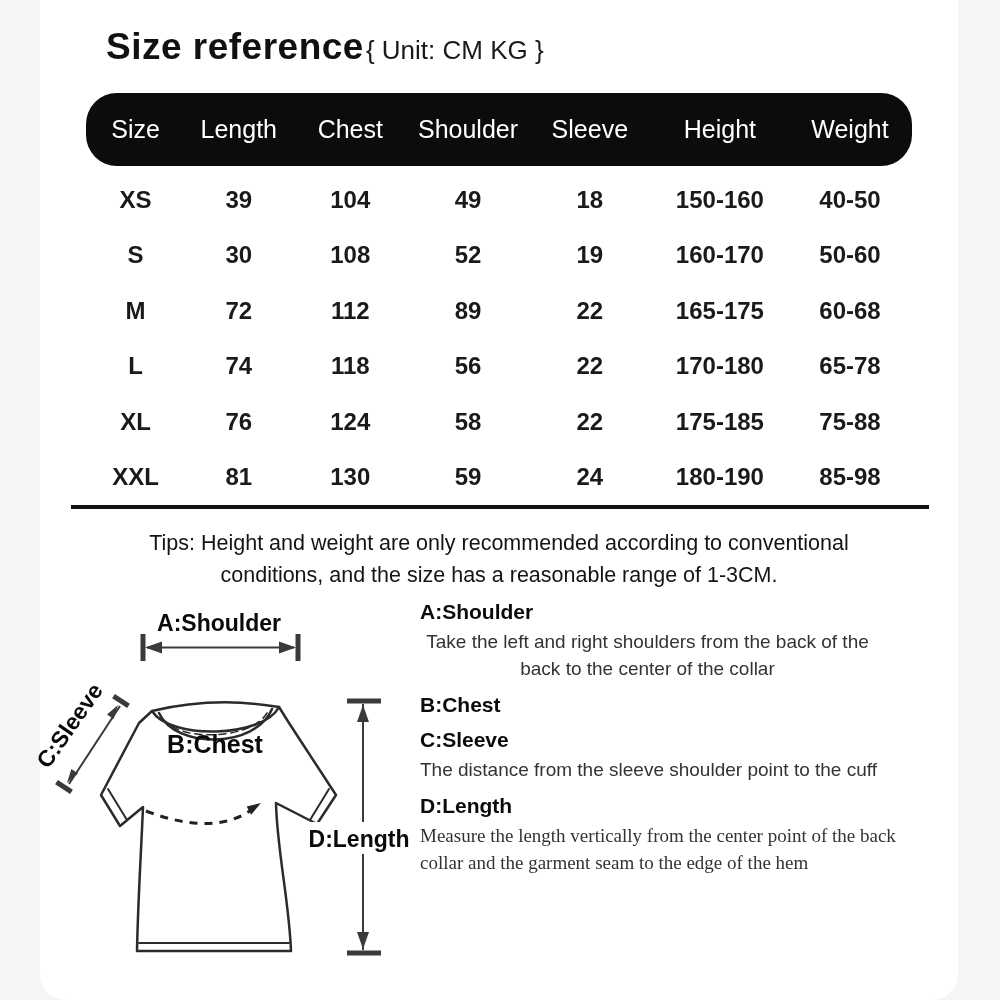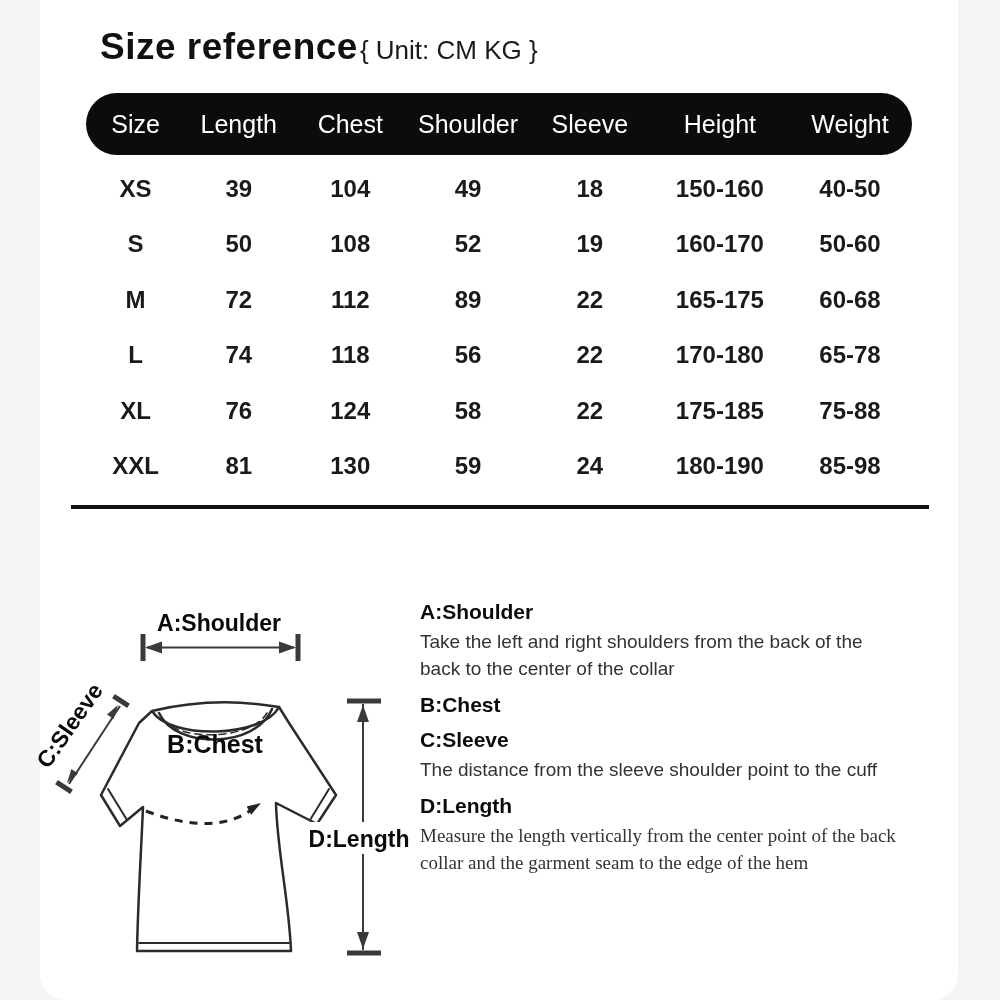--- a/index.html
+++ b/index.html
@@ -14,21 +14,21 @@
   .card {
     position: absolute;
     left: 40px; top: 0;
     width: 918px; height: 1000px;
     background: #ffffff;
     border-radius: 0 0 26px 26px;
   }
   
   .title-row {
     position: absolute;
-    left: 60px; top: 26px;
+    left: 66px; top: 26px;
     display: flex;
     align-items: baseline;
   }
   .title-main {
     font-size: 37px;
     font-weight: 800;
     letter-spacing: 0.5px;
     color: #111;
   }
   .title-unit {
@@ -37,21 +37,21 @@
     color: #1a1a1a;
     margin-left: 2px;
   }
   
   .size-table {
     position: absolute;
     left: 46px; top: 93px;
     width: 826px;
   }
   .thead {
-    height: 62px;
+    height: 73px;
     background: #0c0c0c;
     border-radius: 31px;
     color: #ffffff;
     font-size: 25px;
   }
   .thead, .trow {
     display: grid;
     grid-template-columns: 12% 13% 14% 14.5% 15% 16.5% 15%;
     align-items: center;
   }
@@ -97,21 +97,21 @@
     line-height: 24px;
     color: #0b0b0b;
   }
   .m-desc {
     font-size: 19px;
     line-height: 27px;
     color: #333;
     margin-top: 4px;
   }
   .m-item + .m-item { margin-top: 11px; }
-  .m-item:nth-child(1) .m-desc { max-width: 455px; }
+  .m-item:nth-child(1) .m-desc { max-width: 455px; text-align: center; }
   .m-item:nth-child(2) .m-desc { max-width: 545px; }
   .m-item:nth-child(3) .m-desc { max-width: 545px; }
   .m-item:nth-child(4) .m-desc { max-width: 522px; font-family: Liberation Serif, serif; }
   svg text {
     font-family: "Liberation Sans", "DejaVu Sans", sans-serif;
     fill: #0a0a0a;
   }
 </style>
 </head>
 <body>
@@ -138,21 +138,21 @@
           <div class="tcell">XS</div>
           <div class="tcell">39</div>
           <div class="tcell">104</div>
           <div class="tcell">49</div>
           <div class="tcell">18</div>
           <div class="tcell">150-160</div>
           <div class="tcell">40-50</div>
         </div>
         <div class="trow">
           <div class="tcell">S</div>
-          <div class="tcell">50</div>
+          <div class="tcell">30</div>
           <div class="tcell">108</div>
           <div class="tcell">52</div>
           <div class="tcell">19</div>
           <div class="tcell">160-170</div>
           <div class="tcell">50-60</div>
         </div>
         <div class="trow">
           <div class="tcell">M</div>
           <div class="tcell">72</div>
           <div class="tcell">112</div>
@@ -186,20 +186,24 @@
           <div class="tcell">59</div>
           <div class="tcell">24</div>
           <div class="tcell">180-190</div>
           <div class="tcell">85-98</div>
         </div>
       </div>
   </div>
 
   <div class="divider"></div>
 
+  <div class="tips">
+    <div>Tips: Height and weight are only recommended according to conventional</div>
+    <div>conditions, and the size has a reasonable range of 1-3CM.</div>
+  </div>
 
   <svg class="diagram" viewBox="0 0 380 400" width="380" height="400">
 
     <g stroke="#3a3a3a" fill="#3a3a3a">
       <line x1="113" y1="34" x2="113" y2="61" stroke-width="5"></line>
       <line x1="268" y1="34" x2="268" y2="61" stroke-width="5"></line>
       <line x1="117" y1="47.5" x2="264" y2="47.5" stroke-width="2"></line>
       <polygon points="115,47.5 132,41.5 132,53.5" stroke="none"></polygon>
       <polygon points="266,47.5 249,41.5 249,53.5" stroke="none"></polygon>
     </g>

